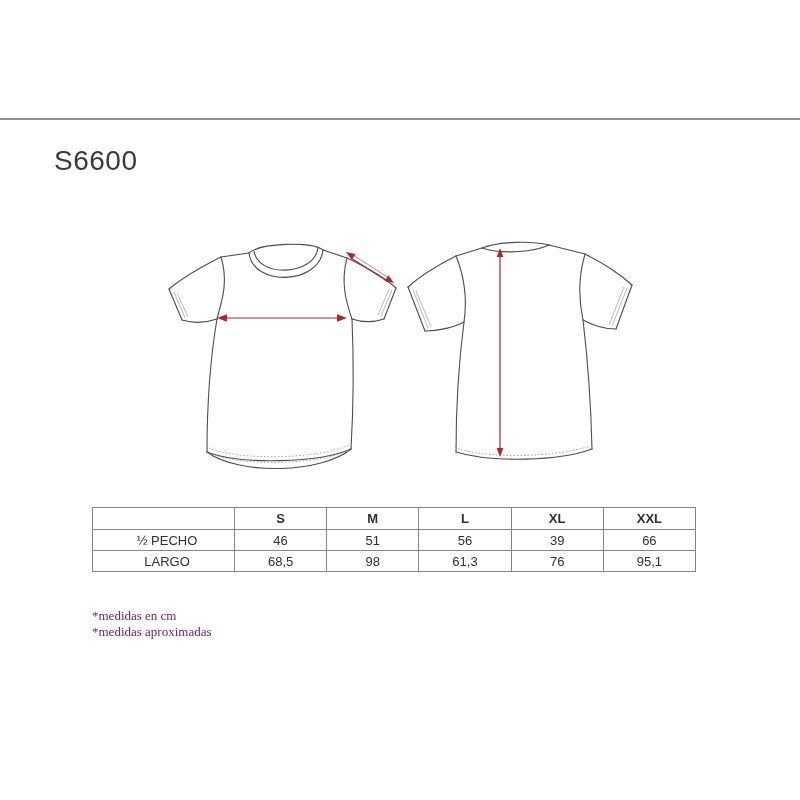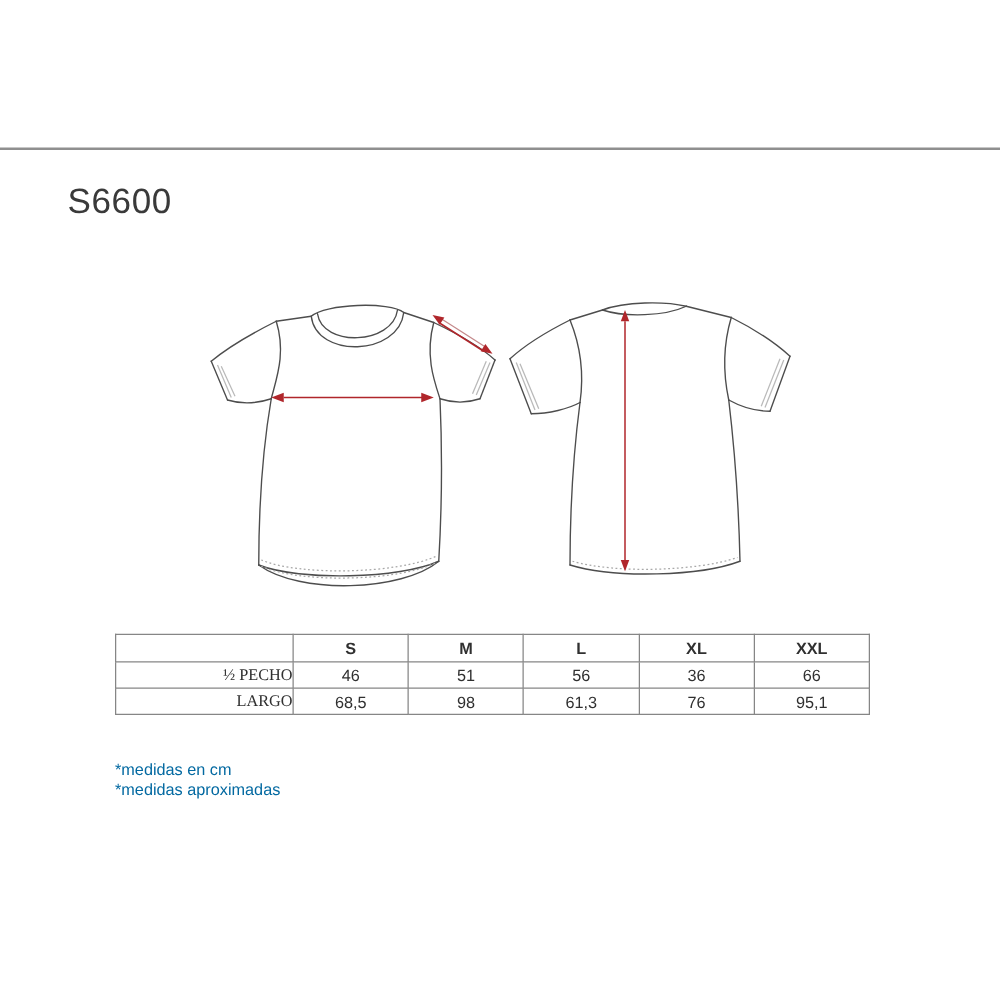--- a/index.html
+++ b/index.html
@@ -23,23 +23,23 @@
   .arrow-head{fill:#b0262b;stroke:none;}
   table.size-table{
     position:absolute;left:92px;top:507px;border-collapse:collapse;table-layout:fixed;
     width:604px;font-size:13px;color:#303030;
   }
   table.size-table th,table.size-table td{
     border:1px solid #868686;height:20px;padding:0;text-align:center;
     font-weight:400;overflow:hidden;white-space:nowrap;
   }
   table.size-table thead th{font-weight:700;height:21px;}
-  table.size-table .label-col{width:134px;text-align:right;padding-left:7px;font-family:Liberation Serif, serif;}
+  table.size-table .label-col{width:134px;text-align:center;padding-left:7px;}
   .footnotes{
-    position:absolute;left:92px;top:608px;font-size:13px;line-height:16px;color:#0369a1;
+    position:absolute;left:92px;top:608px;font-size:13px;line-height:16px;color:#701a75;font-family:Liberation Serif, serif;
   }
 </style>
 </head>
 <body>
 
 <div id="page">
 
   <div class="header-rule"></div>
 
   <div class="page-title">S6600</div>
@@ -135,21 +135,21 @@
         <th>XL</th>
         <th>XXL</th>
       </tr>
     </thead>
     <tbody>
       <tr>
         <td class="label-col">½ PECHO</td>
         <td>46</td>
         <td>51</td>
         <td>56</td>
-        <td>36</td>
+        <td>39</td>
         <td>66</td>
       </tr>
       <tr>
         <td class="label-col">LARGO</td>
         <td>68,5</td>
         <td>98</td>
         <td>61,3</td>
         <td>76</td>
         <td>95,1</td>
       </tr>

